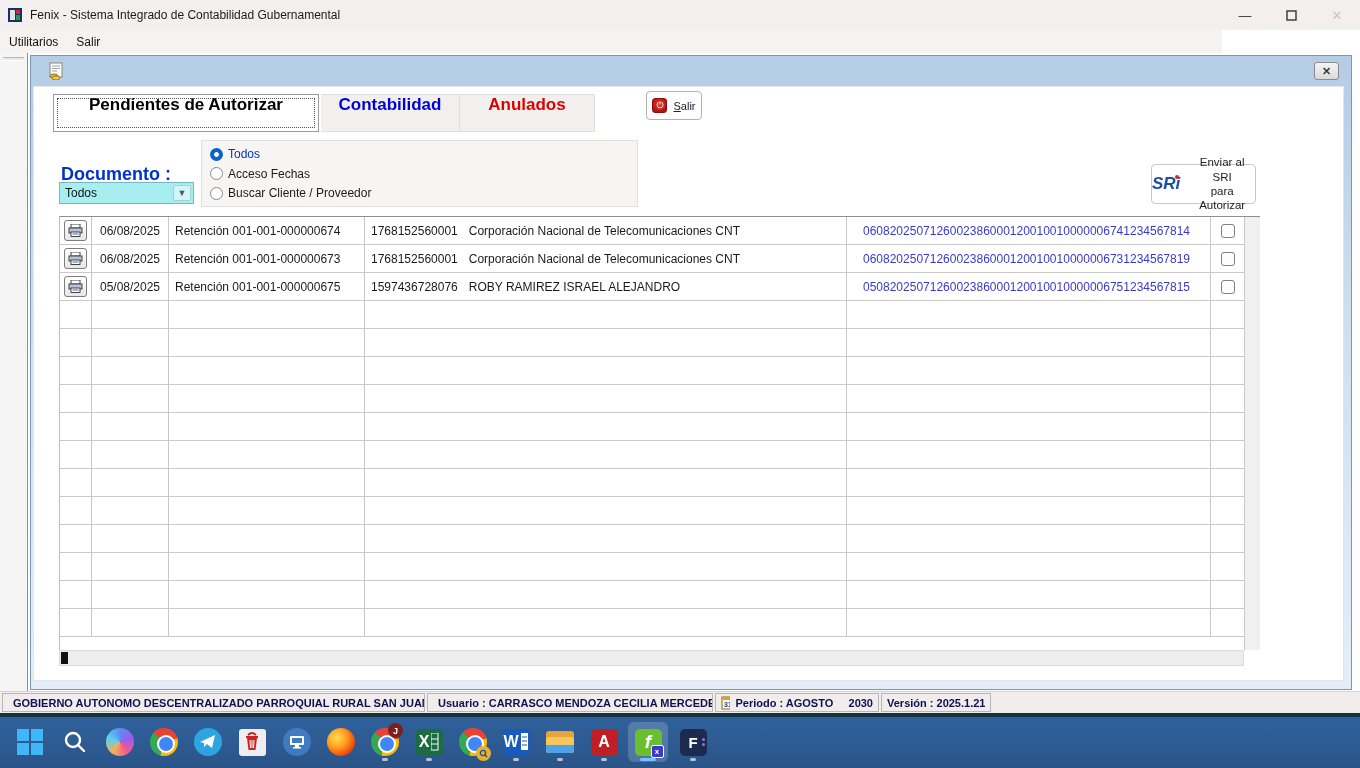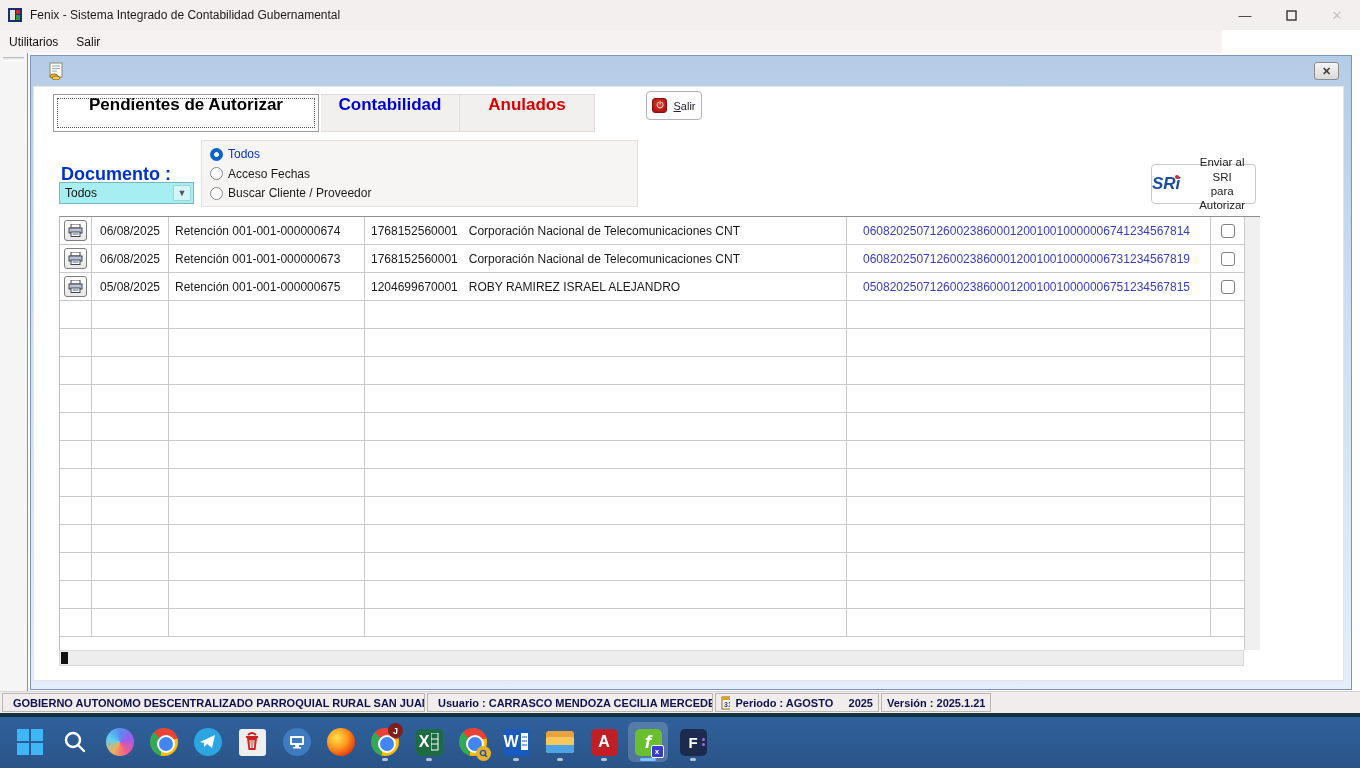--- a/index.html
+++ b/index.html
@@ -261,21 +261,21 @@
                     <rect x="3" y="0" width="9" height="4" fill="#fff" stroke="#444"></rect>
                     <rect x="1" y="4" width="13" height="5" fill="#b9c4d8" stroke="#444"></rect>
                     <rect x="3" y="8" width="9" height="4.5" fill="#fff" stroke="#444"></rect>
                     <line x1="4.5" y1="10" x2="10.5" y2="10" stroke="#3a6ab0"></line>
                   </svg>
       </button>
     </div>
     <div class="c c1 f-fecha">05/08/2025</div>
     <div class="c c2 f-doc">Retención 001-001-000000675</div>
     <div class="c c3">
-                <span class="ruc f-ruc">1204699670001</span>
+                <span class="ruc f-ruc">1597436728076</span>
                 <span class="f-nom">ROBY RAMIREZ ISRAEL ALEJANDRO</span>
               </div>
     <div class="c c4 clave-text f-clave">0508202507126002386000120010010000006751234567815</div>
     <div class="c c5">
                 <span class="cb"></span>
               </div>
   </div>
 
   <div class="grow trow">
     <div class="c c0"></div>
@@ -410,21 +410,21 @@
         <path d="M3 11 Q7 7.6 11 11" fill="#30507a"></path>
       </svg>
     <span>Usuario : CARRASCO MENDOZA CECILIA MERCEDES</span>
   </div>
   <div class="status-sec s3">
     <svg width="14" height="14">
         <rect x="1" y="1" width="12" height="12" fill="#fffbe8" stroke="#8a6a20"></rect>
         <rect x="1" y="1" width="12" height="3" fill="#d8a428"></rect>
         <text x="3" y="11" font-size="7" fill="#223a8a" font-weight="bold">31</text>
       </svg>
-    <span>Periodo : AGOSTO     2025</span>
+    <span>Periodo : AGOSTO     2030</span>
   </div>
   <div class="status-sec s4">
     <span>Versión : 2025.1.21</span>
   </div>
 </div>
 
 <div class="tb-divider"></div>
 
 <div class="taskbar">
   <div class="tb-icon" style="left:10px">

